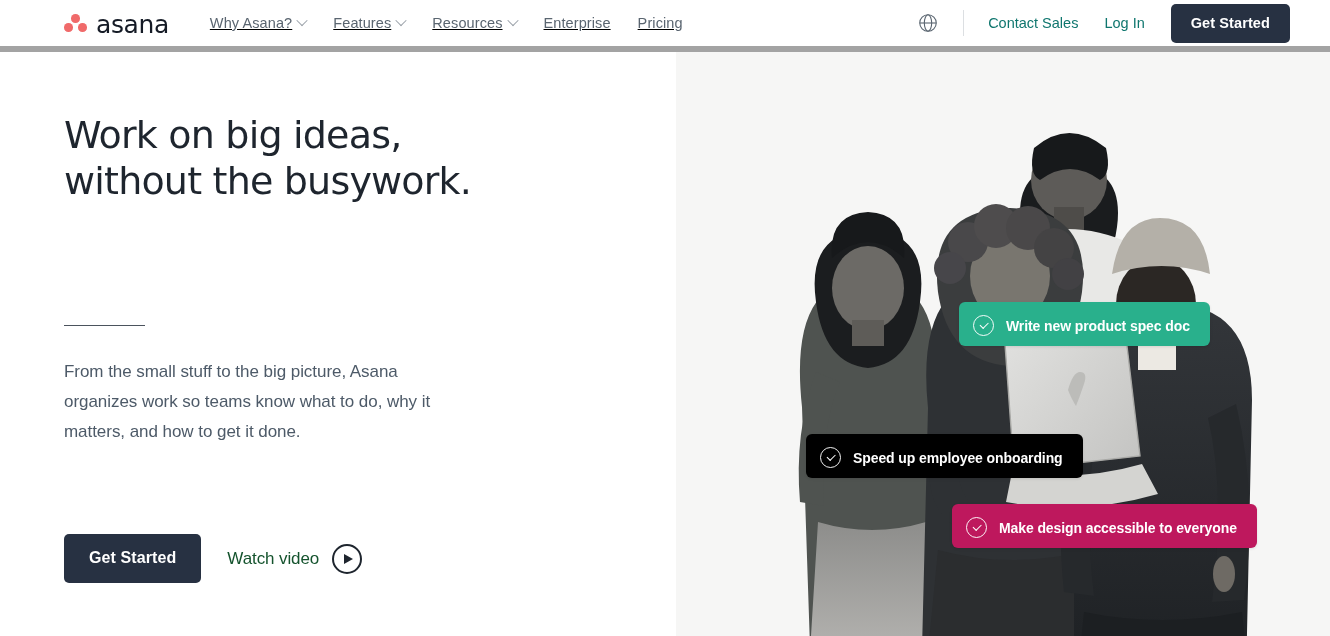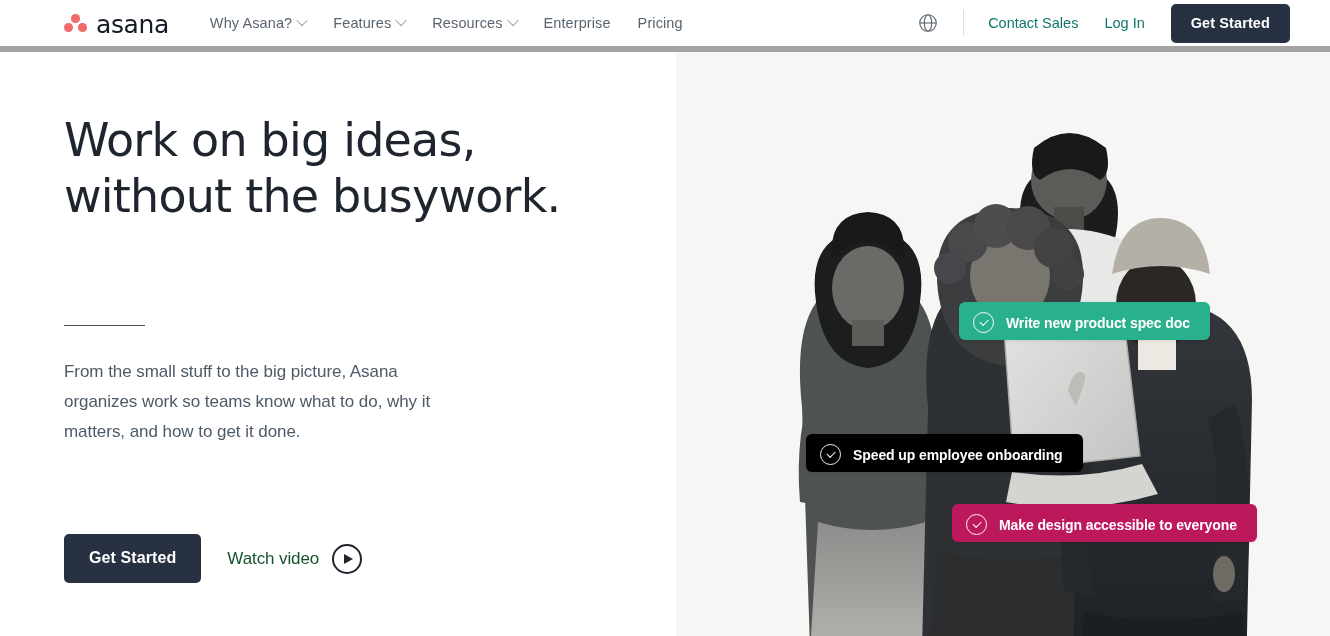--- a/index.html
+++ b/index.html
@@ -32,21 +32,21 @@
   }
   .logo-dots i.d1 { left: 7.1px; top: 1px; }
   .logo-dots i.d2 { left: 0px;   top: 10px; }
   .logo-dots i.d3 { left: 14.2px;top: 10px; }
   .wordmark {
     font-size: 25px; font-weight: 400; letter-spacing: -0.4px;
     color: #151b26; line-height: 1; font-family: "DejaVu Sans", sans-serif;
     position: relative; top: 1px;
   }
 
-  .nav-links { display: flex; align-items: center; margin-left: 41px; gap: 27px; }
+  .nav-links { display: flex; align-items: center; margin-left: 41px; gap: 27px; text-decoration: underline; }
   .nav-link {
     display: flex; align-items: center; gap: 6px;
     font-size: 14.5px; color: #5a6570; font-weight: 500;
     letter-spacing: 0.1px; cursor: pointer; white-space: nowrap;
   }
   .chev {
     width: 8px; height: 8px; position: relative; top: -1px;
     border-right: 1.3px solid #9aa1a9; border-bottom: 1.3px solid #9aa1a9;
     transform: rotate(45deg) translate(-1px,-1px);
   }
@@ -73,21 +73,21 @@
   }
 
   
   .hero { position: absolute; top: 52px; left: 0; width: 1330px; height: 584px; }
 
   .hero-left { position: absolute; left: 0; top: 0; width: 676px; height: 584px; background: #ffffff; }
 
   .headline {
     position: absolute; left: 64px; top: 60px; width: 580px;
     font-family: "DejaVu Sans", sans-serif;
-    font-size: 46px; line-height: 1.22; font-weight: 400;
+    font-size: 38px; line-height: 1.22; font-weight: 400;
     letter-spacing: -0.8px; color: #1e252e;
   }
 
   .rule { position: absolute; left: 64px; top: 273px; width: 81px; height: 1px; background: #4b535d; }
 
   .subcopy {
     position: absolute; left: 64px; top: 305px; width: 400px;
     font-size: 17px; line-height: 30px; color: #4d5a68;
     letter-spacing: -0.05px;
   }
@@ -118,21 +118,21 @@
   
   .hero-right {
     position: absolute; left: 676px; top: 0; width: 654px; height: 584px;
     background: #f6f6f5; overflow: hidden;
   }
   .photo { position: absolute; left: 0; top: 0; width: 654px; height: 584px; }
 
   .pill {
     position: absolute;
     display: flex; align-items: center; gap: 12px;
-    height: 38px; padding: 3px 20px 0 14px;
+    height: 44px; padding: 3px 20px 0 14px;
     border-radius: 6px;
     color: #ffffff; font-size: 14px; font-weight: 700;
     letter-spacing: -0.1px; white-space: nowrap;
     box-shadow: 0 1px 3px rgba(0,0,0,0.10);
     cursor: pointer;
   }
   .pill .check {
     width: 21px; height: 21px; border-radius: 50%;
     border: 1.8px solid rgba(255,255,255,0.95);
     display: flex; align-items: center; justify-content: center;

